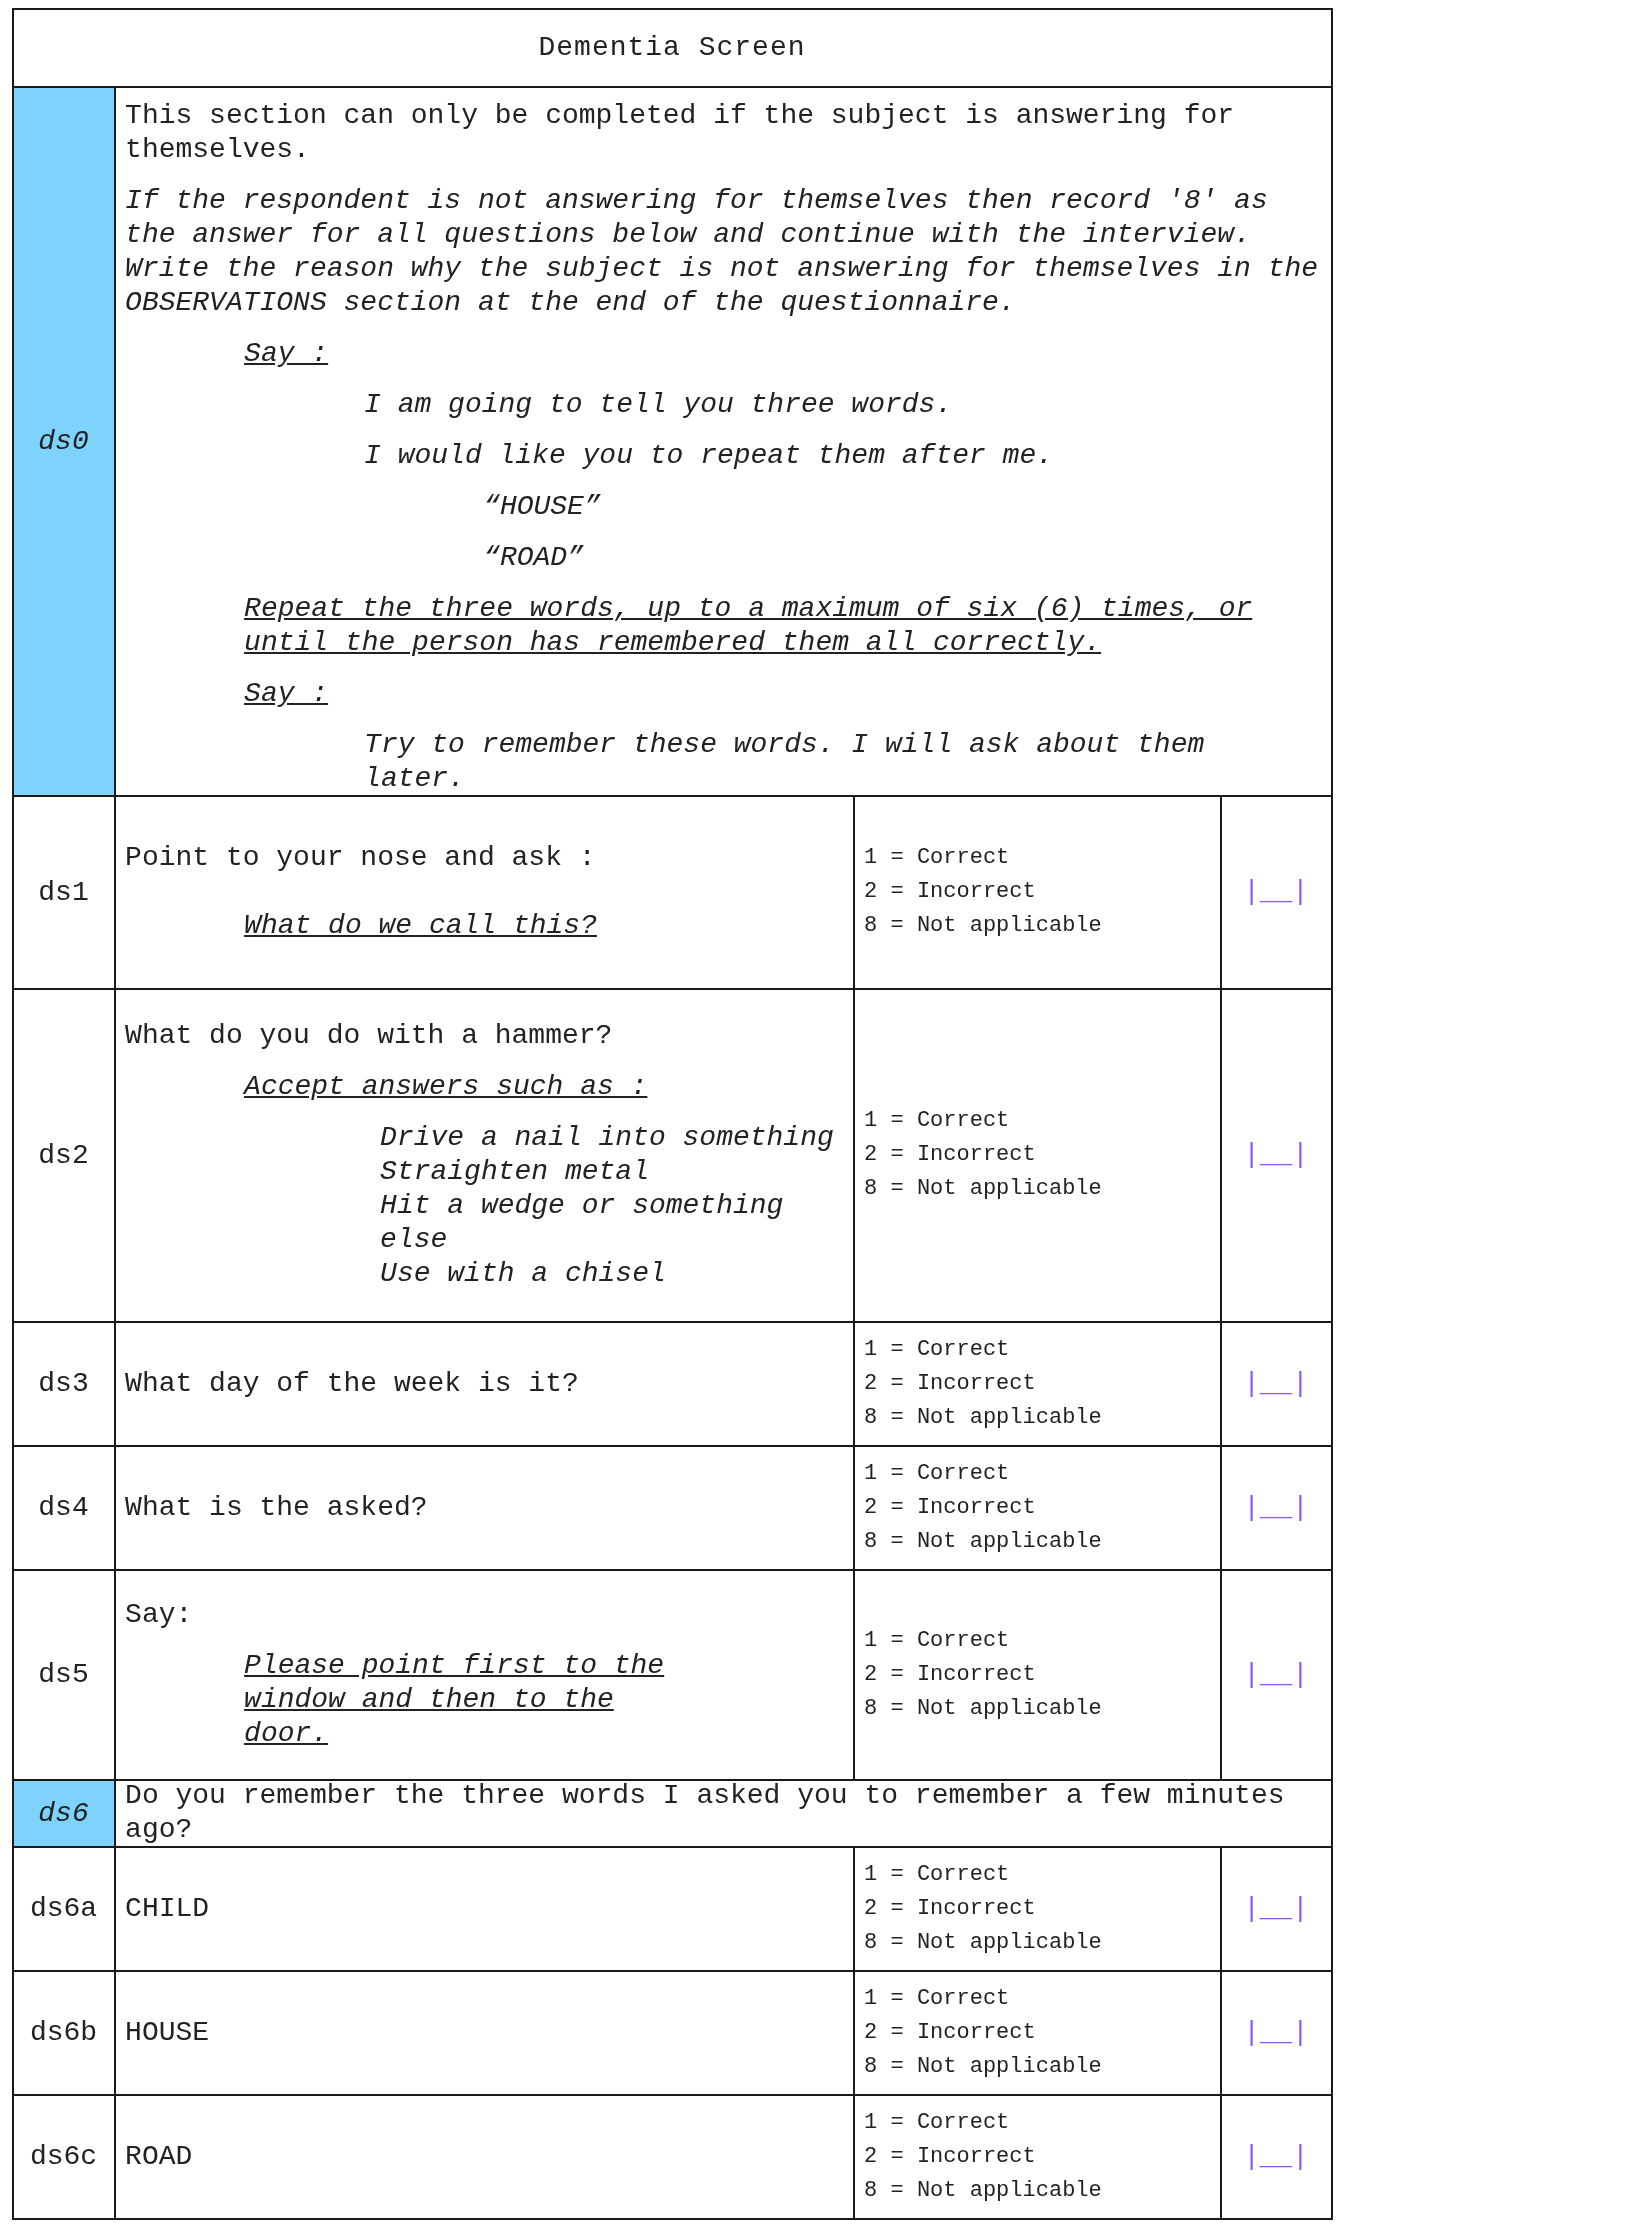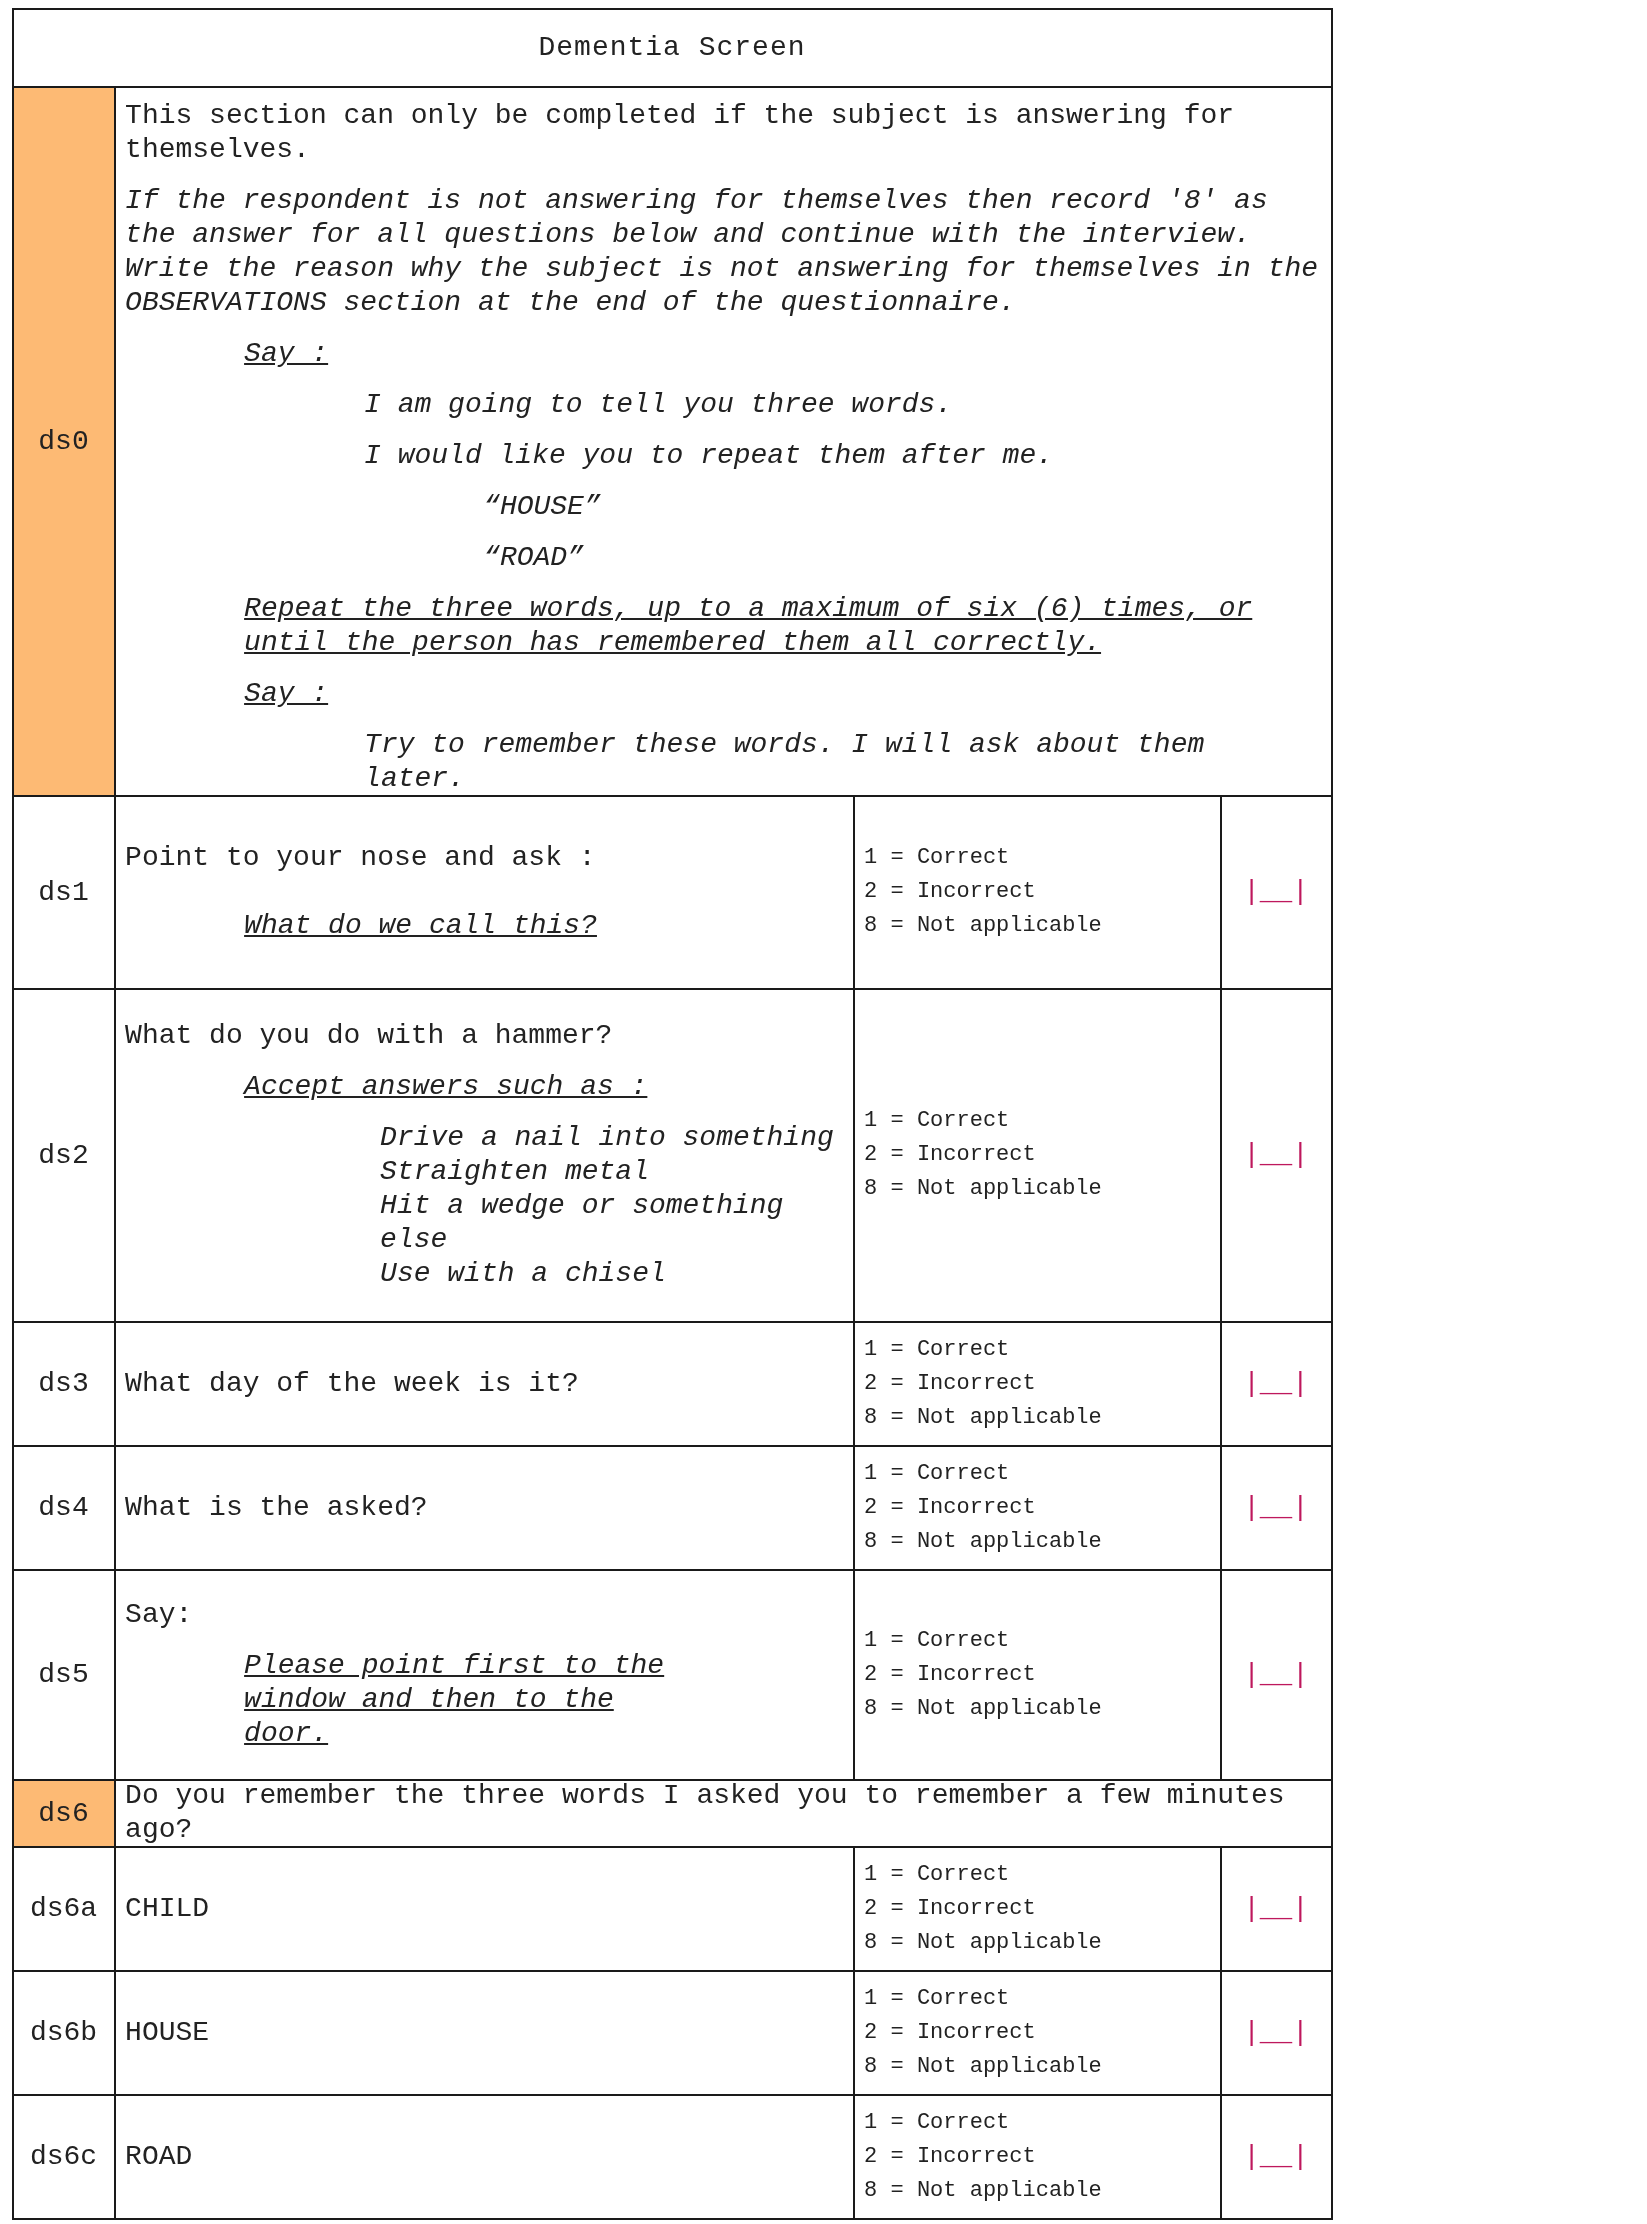--- a/index.html
+++ b/index.html
@@ -5,25 +5,25 @@
   html, body { margin: 0; padding: 0; background: #ffffff; }
   body { width: 1648px; height: 2224px; position: relative; overflow: hidden;
          font-family: "Liberation Mono", "DejaVu Sans Mono", monospace; color: #222; }
   .form { position: absolute; left: 11.5px; top: 7.6px; width: 1321px; border: 2.9px solid #1a1a1a; box-sizing: border-box; }
   .title { height: 76px; border-bottom: 2.9px solid #1a1a1a; display: flex; align-items: center; justify-content: center;
            font-size: 28px; letter-spacing: 1px; }
   .row { display: flex; border-bottom: 2.9px solid #1a1a1a; box-sizing: border-box; }
   .row:last-child { border-bottom: none; }
   .lab { width: 102px; flex: none; border-right: 2.9px solid #1a1a1a; display: flex; align-items: center; justify-content: center;
          font-size: 28px; box-sizing: border-box; }
-  .lab.grey { background: #fdba74; }
+  .lab.grey { background: #7dd3fc; font-style: italic; }
   .main { flex: 1; padding: 7.6px 9.6px; box-sizing: border-box; font-size: 28px; line-height: 34px; display: flex; flex-direction: column; justify-content: center; }
   .codes { width: 367px; flex: none; border-left: 2.9px solid #1a1a1a; padding: 0 9.6px; box-sizing: border-box; font-size: 22px; line-height: 34px;
            display: flex; flex-direction: column; justify-content: center; }
-  .box { width: 109px; flex: none; border-left: 2.9px solid #1a1a1a; display: flex; align-items: center; justify-content: center; font-size: 27px; color: #be185d; }
+  .box { width: 109px; flex: none; border-left: 2.9px solid #1a1a1a; display: flex; align-items: center; justify-content: center; font-size: 27px; color: #8b5cf6; }
   .it { font-style: italic; }
   .p { margin: 0 0 17px 0; }
   .p:last-child { margin-bottom: 0; }
   .ind1 { padding-left: 119px; text-decoration: underline; }
   .ind2 { padding-left: 239px; }
   .ind3 { padding-left: 358px; }
   .list { margin: 0; }
   .list div { line-height: 34px; margin-left: 16px; }
   .gap { height: 34px; }
 </style>

